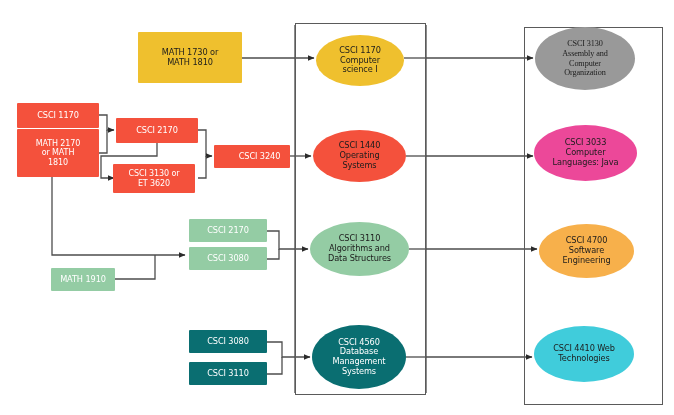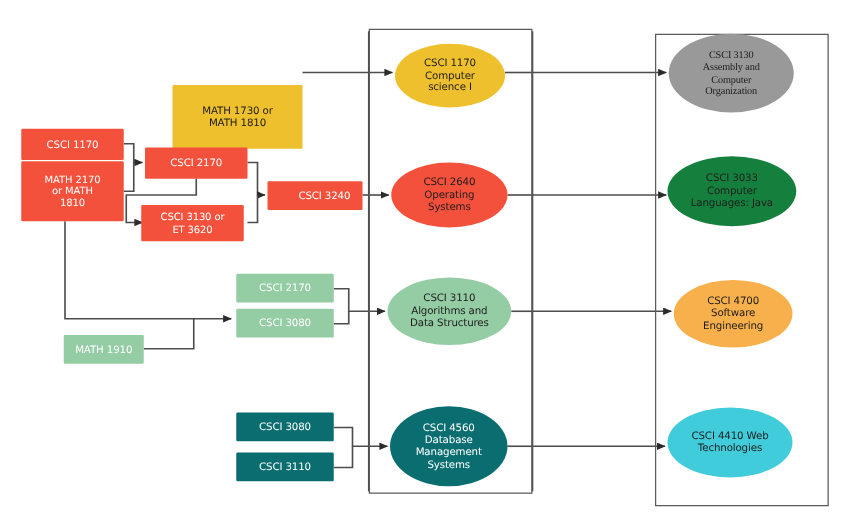--- a/index.html
+++ b/index.html
@@ -87,21 +87,21 @@
         <path d="M 406,357 L 426,357" fill="none" stroke="#4d4d4d" stroke-width="1.3"></path>
         <path d="M 426,25 L 426,393" fill="none" stroke="#4d4d4d" stroke-width="1.3"></path>
         <path d="M 295,25 L 295,393" fill="none" stroke="#4d4d4d" stroke-width="1.3"></path>
       </g>
   </svg>
   <div id="panel-layer">
       <div class="panel" style="left: 295px; top: 23px; width: 131px; height: 372px; border-color: rgb(90, 90, 90);"></div>
       <div class="panel" style="left: 524px; top: 27px; width: 139px; height: 378px; border-color: rgb(90, 90, 90);"></div>
     </div>
   <div id="node-layer">
-      <div class="node rect" style="left: 138px; top: 32px; width: 104px; height: 51px; background: rgb(239, 192, 46); color: rgb(28, 28, 28); font-size: 8.2px; margin-top: 36px;">
+      <div class="node rect" style="left: 138px; top: 32px; width: 104px; height: 51px; background: rgb(239, 192, 46); color: rgb(28, 28, 28); font-size: 8.2px;">
         <span class="lbl">MATH 1730 or
 MATH 1810</span>
       </div>
       <div class="node rect" style="left: 17px; top: 103px; width: 82px; height: 25px; background: rgb(244, 81, 60); color: rgb(255, 255, 255); font-size: 8.2px;">
         <span class="lbl">CSCI 1170</span>
       </div>
       <div class="node rect" style="left: 17px; top: 129px; width: 82px; height: 48px; background: rgb(244, 81, 60); color: rgb(255, 255, 255); font-size: 8px;">
         <span class="lbl">MATH 2170
 or MATH
 1810</span>
@@ -130,42 +130,42 @@
       </div>
       <div class="node rect" style="left: 189px; top: 362px; width: 78px; height: 23px; background: rgb(10, 110, 113); color: rgb(255, 255, 255); font-size: 8.2px;">
         <span class="lbl">CSCI 3110</span>
       </div>
       <div class="node ellipse" style="left: 316px; top: 35px; width: 88px; height: 51px; background: rgb(239, 192, 46); color: rgb(28, 28, 28); font-size: 8.2px;">
         <span class="lbl">CSCI 1170
 Computer
 science I</span>
       </div>
       <div class="node ellipse" style="left: 313px; top: 130px; width: 93px; height: 52px; background: rgb(244, 81, 60); color: rgb(28, 28, 28); font-size: 8.2px;">
-        <span class="lbl">CSCI 2640
+        <span class="lbl">CSCI 1440
 Operating
 Systems</span>
       </div>
       <div class="node ellipse" style="left: 310px; top: 222px; width: 99px; height: 54px; background: rgb(148, 204, 164); color: rgb(28, 28, 28); font-size: 8.2px;">
         <span class="lbl">CSCI 3110
 Algorithms and
 Data Structures</span>
       </div>
       <div class="node ellipse" style="left: 312px; top: 325px; width: 94px; height: 64px; background: rgb(10, 110, 113); color: rgb(255, 255, 255); font-size: 8.2px;">
         <span class="lbl">CSCI 4560
 Database
 Management
 Systems</span>
       </div>
       <div class="node ellipse" style="left: 535px; top: 27px; width: 100px; height: 63px; background: rgb(153, 153, 153); color: rgb(28, 28, 28); font-size: 8.2px; font-family: Liberation Serif, serif;">
         <span class="lbl">CSCI 3130
 Assembly and
 Computer
 Organization</span>
       </div>
-      <div class="node ellipse" style="left: 534px; top: 125px; width: 103px; height: 56px; background: #15803d; color: rgb(28, 28, 28); font-size: 8.2px;">
+      <div class="node ellipse" style="left: 534px; top: 125px; width: 103px; height: 56px; background: #ec4899; color: rgb(28, 28, 28); font-size: 8.2px;">
         <span class="lbl">CSCI 3033
 Computer
 Languages: Java</span>
       </div>
       <div class="node ellipse" style="left: 539px; top: 224px; width: 95px; height: 54px; background: rgb(247, 176, 75); color: rgb(28, 28, 28); font-size: 8.2px;">
         <span class="lbl">CSCI 4700
 Software
 Engineering</span>
       </div>
       <div class="node ellipse" style="left: 534px; top: 326px; width: 100px; height: 56px; background: rgb(64, 204, 219); color: rgb(28, 28, 28); font-size: 8.2px;">

